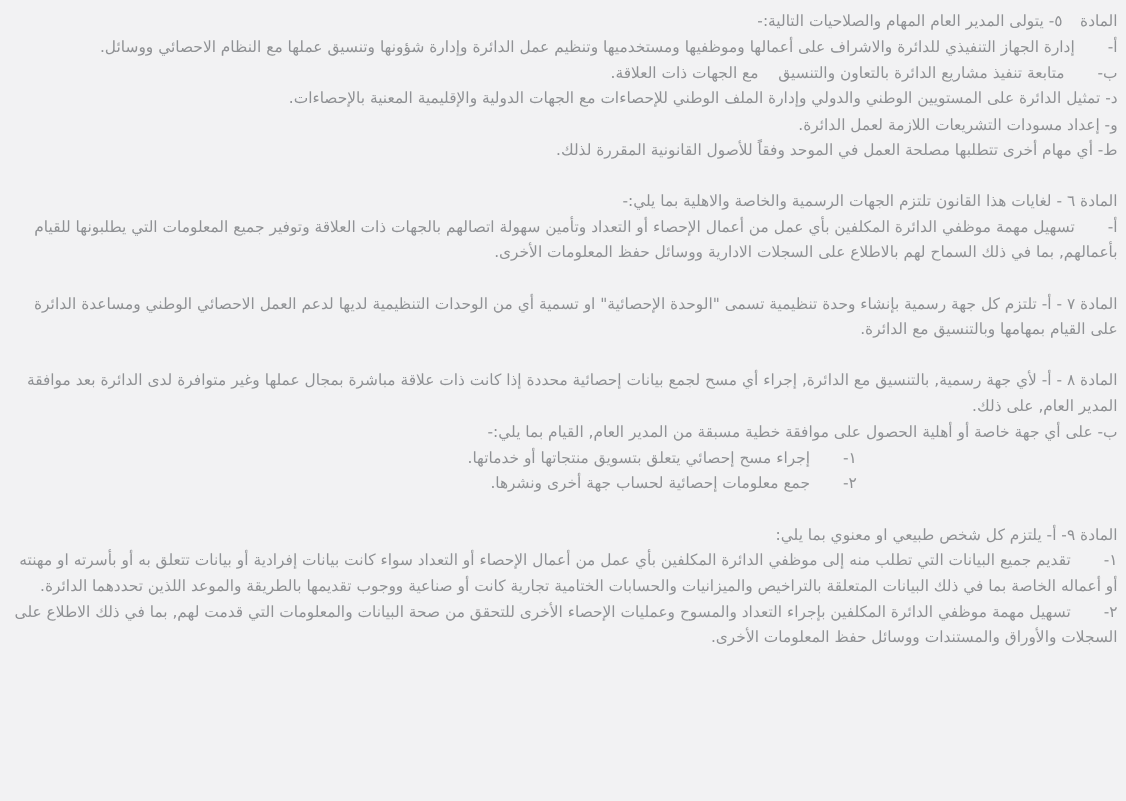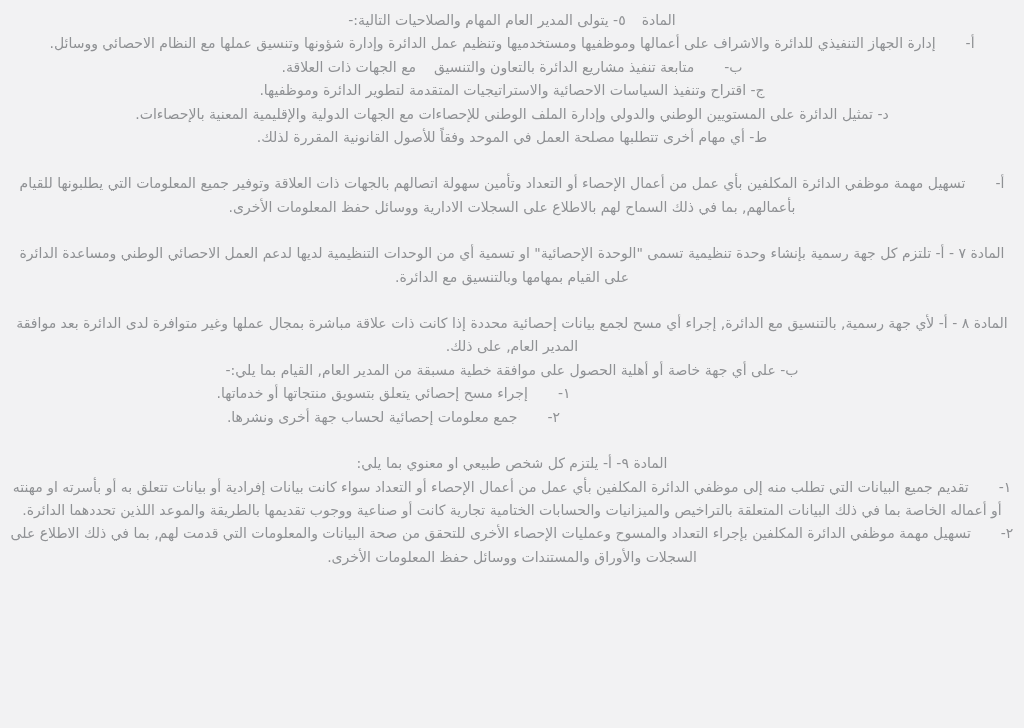--- a/index.html
+++ b/index.html
@@ -16,40 +16,41 @@
     width: 1008px;
     padding: 9px 8px 0 8px;
     font-family: "DejaVu Sans", sans-serif;
     font-size: 14px;
     line-height: 23.4px;
     color: #8f9194;
     -webkit-font-smoothing: antialiased;
   }
   section { margin: 0; }
   section + section { margin-top: 23px; }
-  p { margin: 0; padding: 0; text-align: center; }
+  p { margin: 0; padding: 0; }
   .mk { margin-left: 30px; }       
   .mk-word { margin-left: 16px; }  
   .indent { padding-right: 237px; }
 </style>
 </head>
 <body>
 
 <div class="doc">
 
   <section>
     <p><span class="mk-word">المادة</span><span>٥- يتولى المدير العام المهام والصلاحيات التالية:-</span></p>
     <p><span class="mk">أ-</span><span>إدارة الجهاز التنفيذي للدائرة والاشراف على أعمالها وموظفيها ومستخدميها وتنظيم عمل الدائرة وإدارة شؤونها وتنسيق عملها مع النظام الاحصائي ووسائل.</span></p>
     <p><span class="mk">ب-</span><span>متابعة تنفيذ مشاريع الدائرة بالتعاون والتنسيق&nbsp;&nbsp;&nbsp;&nbsp;مع الجهات ذات العلاقة.</span></p>
-    <p><span>ج- اقتراح وتنفيذ السياسات الاحصائية والاستراتيجيات المتقدمة لتطوير الدائرة وموظفيها.</span></p>
     <p><span>د- تمثيل الدائرة على المستويين الوطني والدولي وإدارة الملف الوطني للإحصاءات مع الجهات الدولية والإقليمية المعنية بالإحصاءات.</span></p>
+    <p><span>و- إعداد مسودات التشريعات اللازمة لعمل الدائرة.</span></p>
     <p><span>ط- أي مهام أخرى تتطلبها مصلحة العمل في الموحد وفقاً للأصول القانونية المقررة لذلك.</span></p>
   </section>
 
   <section>
+    <p><span>المادة ٦ - لغايات هذا القانون تلتزم الجهات الرسمية والخاصة والاهلية بما يلي:-</span></p>
     <p><span class="mk">أ-</span><span>تسهيل مهمة موظفي الدائرة المكلفين بأي عمل من أعمال الإحصاء أو التعداد وتأمين سهولة اتصالهم بالجهات ذات العلاقة وتوفير جميع المعلومات التي يطلبونها للقيام بأعمالهم, بما في ذلك السماح لهم بالاطلاع على السجلات الادارية ووسائل حفظ المعلومات الأخرى.</span></p>
   </section>
 
   <section>
     <p><span>المادة ٧ - أ- تلتزم كل جهة رسمية بإنشاء وحدة تنظيمية تسمى "الوحدة الإحصائية" او تسمية أي من الوحدات التنظيمية لديها لدعم العمل الاحصائي الوطني ومساعدة الدائرة على القيام بمهامها وبالتنسيق مع الدائرة.</span></p>
   </section>
 
   <section>
     <p><span>المادة ٨ - أ- لأي جهة رسمية, بالتنسيق مع الدائرة, إجراء أي مسح لجمع بيانات إحصائية محددة إذا كانت ذات علاقة مباشرة بمجال عملها وغير متوافرة لدى الدائرة بعد موافقة المدير العام, على ذلك.</span></p>
     <p><span>ب- على أي جهة خاصة أو أهلية الحصول على موافقة خطية مسبقة من المدير العام, القيام بما يلي:-</span></p>

